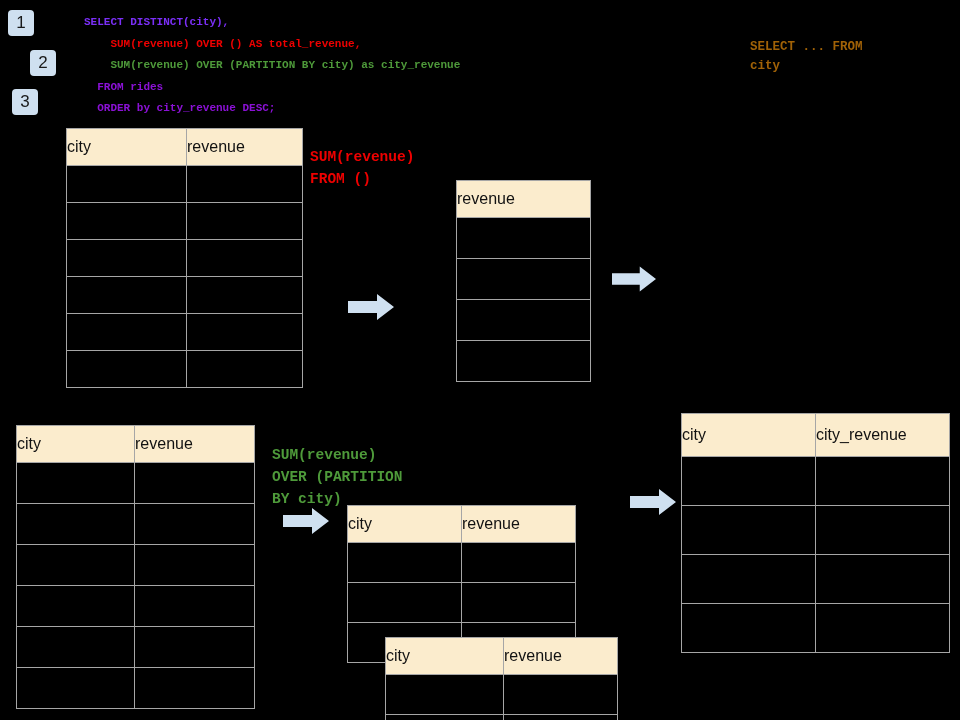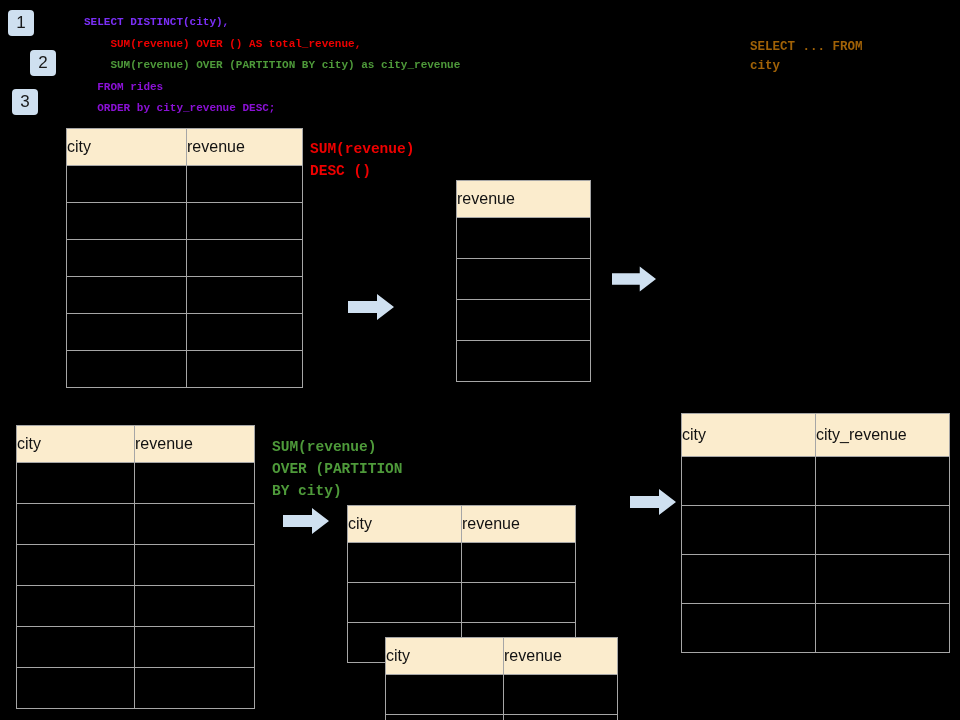--- a/index.html
+++ b/index.html
@@ -43,20 +43,21 @@
   .sql-line { white-space: pre; }
 
   
   .anno {
     position: absolute;
     font-family: "Liberation Mono", "DejaVu Sans Mono", monospace;
     font-size: 14.5px;
     font-weight: bold;
     line-height: 22px;
     white-space: pre;
+    margin-top: 8px;
   }
   .anno-small {
     position: absolute;
     font-family: "Liberation Mono", "DejaVu Sans Mono", monospace;
     font-size: 12.5px;
     font-weight: bold;
     line-height: 19px;
     white-space: pre;
   }
 
@@ -96,21 +97,21 @@
 
   <div id="badges-layer">
       <div class="badge" style="left: 8px; top: 10px; background: rgb(207, 224, 240);">1</div>
       <div class="badge" style="left: 30px; top: 50px; background: rgb(207, 224, 240);">2</div>
       <div class="badge" style="left: 12px; top: 89px; background: rgb(207, 224, 240);">3</div>
     </div>
 
   <div class="sql" id="sql-block" style="left: 84px; top: 12px;"><div class="sql-line" style="color: rgb(123, 47, 247);">SELECT DISTINCT(city),</div><div class="sql-line" style="color: rgb(238, 0, 0);">    SUM(revenue) OVER () AS total_revenue,</div><div class="sql-line" style="color: rgb(78, 154, 58);">    SUM(revenue) OVER (PARTITION BY city) as city_revenue</div><div class="sql-line" style="color: rgb(139, 17, 214);">  FROM rides</div><div class="sql-line" style="color: rgb(139, 17, 214);">  ORDER by city_revenue DESC;</div></div>
 
   <div id="anno-layer">
-      <div class="anno" style="left: 310px; top: 138px; color: rgb(238, 0, 0);"><div>SUM(revenue)</div><div>DESC ()</div></div>
+      <div class="anno" style="left: 310px; top: 138px; color: rgb(238, 0, 0);"><div>SUM(revenue)</div><div>FROM ()</div></div>
       <div class="anno" style="left: 272px; top: 436px; color: rgb(78, 154, 58);"><div>SUM(revenue)</div><div>OVER (PARTITION</div><div>BY city)</div></div>
       <div class="anno-small" style="left: 750px; top: 38px; color: #a16207;"><div>SELECT ... FROM</div><div>city</div></div>
     </div>
 
   <div id="tables-layer">
       <table class="tbl" style="left: 66px; top: 128px;">
         <colgroup>
           <col style="width: 120px;">
           <col style="width: 116px;">
         </colgroup>

